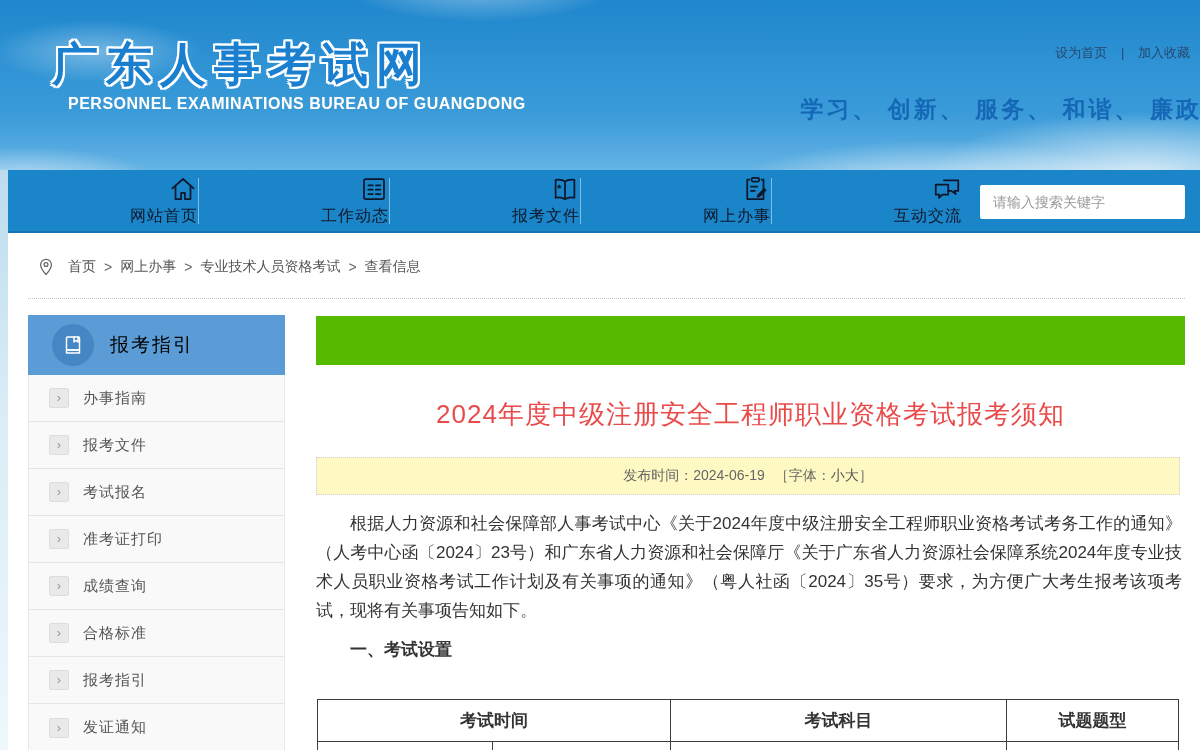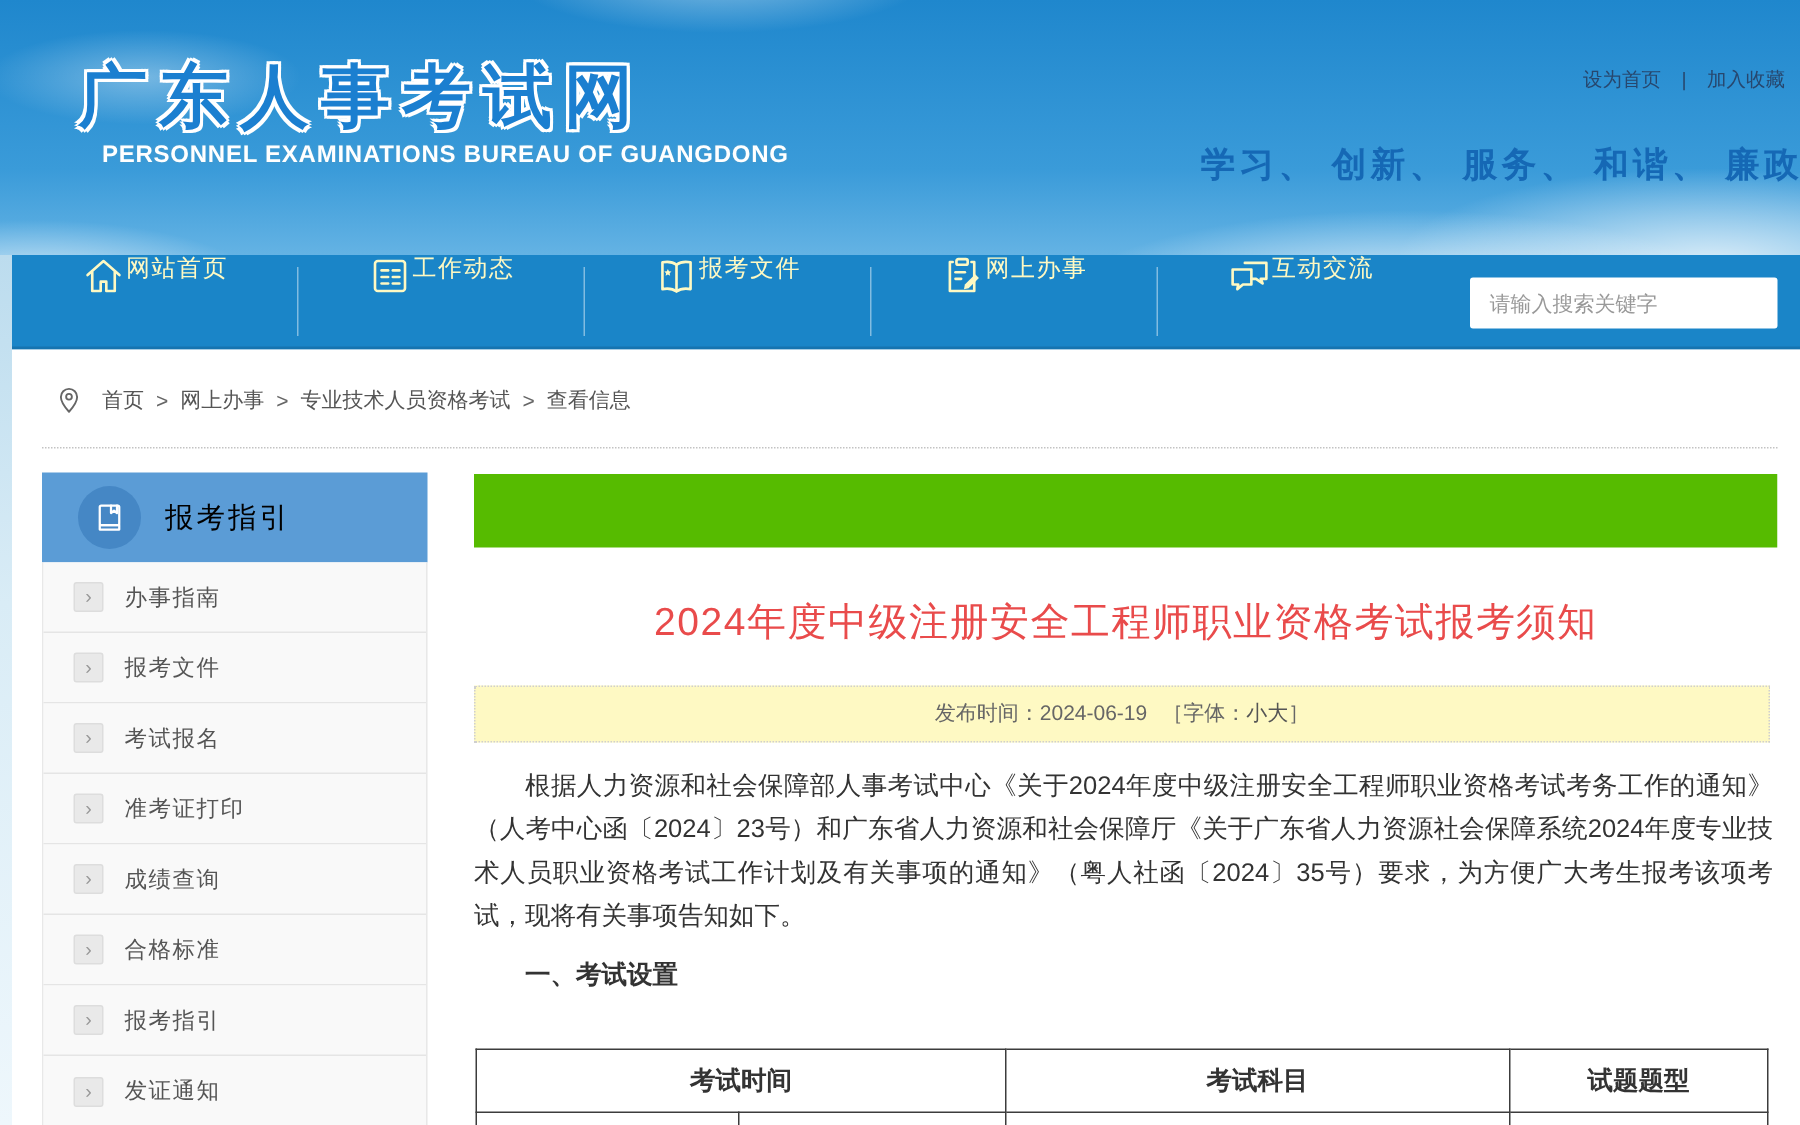--- a/index.html
+++ b/index.html
@@ -47,22 +47,22 @@
     background:linear-gradient(180deg,#bcdcee 0%, #d9ecf6 40%, #eef7fc 100%);
   }
 
   
   .navbar {
     position:absolute; left:8px; top:170px; width:1192px; height:63px;
     background:#1a85c8; border-bottom:2px solid #1674b0;
     display:flex; align-items:center;
   }
   .nav-item {
-    width:190px; height:63px; display:flex; flex-direction:row; align-items:flex-start; justify-content:center;
-    color:#fef9c3; cursor:pointer; position:relative;
+    width:190px; height:63px; display:flex; flex-direction:column; align-items:flex-end; justify-content:center;
+    color:#0f172a; cursor:pointer; position:relative;
   }
   .nav-item .nav-icon { width:30px; height:30px; margin-bottom:2px; }
   .nav-item .nav-label { font-size:16px; letter-spacing:1px; }
   .nav-divider { width:1px; height:46px; background:rgba(255,255,255,.45); }
   .nav-search {
     position:absolute; right:15px; top:15px; width:205px; height:34px; background:#fff;
     display:flex; align-items:center; padding:0 8px 0 13px; border-radius:2px;
   }
   .nav-search input {
     flex:1; border:none; outline:none; font-size:14px; color:#333;

